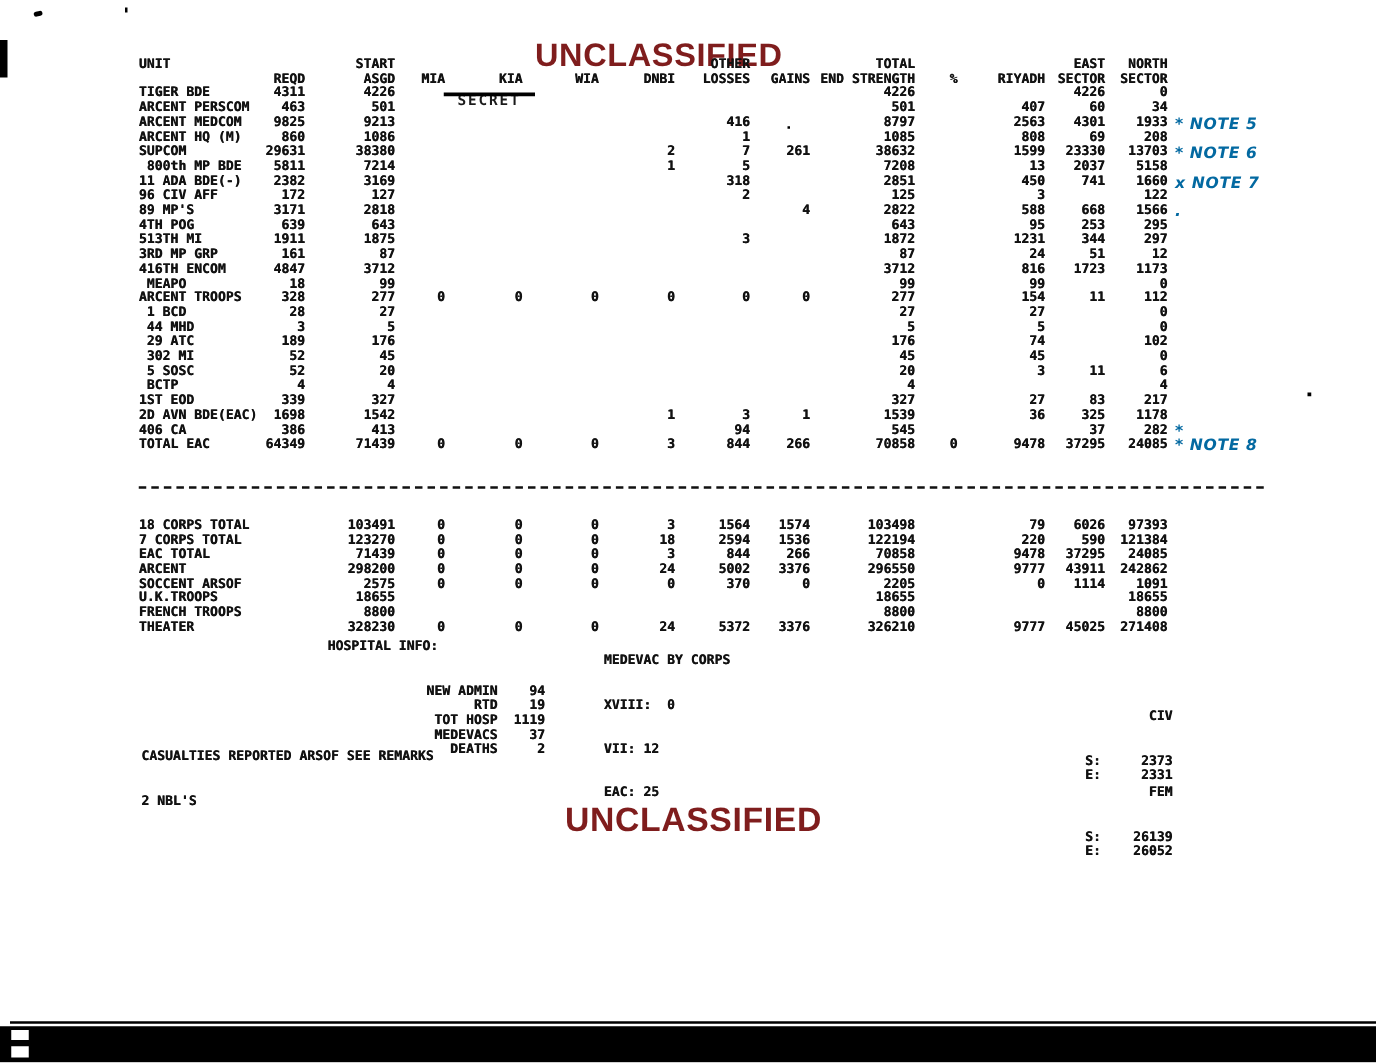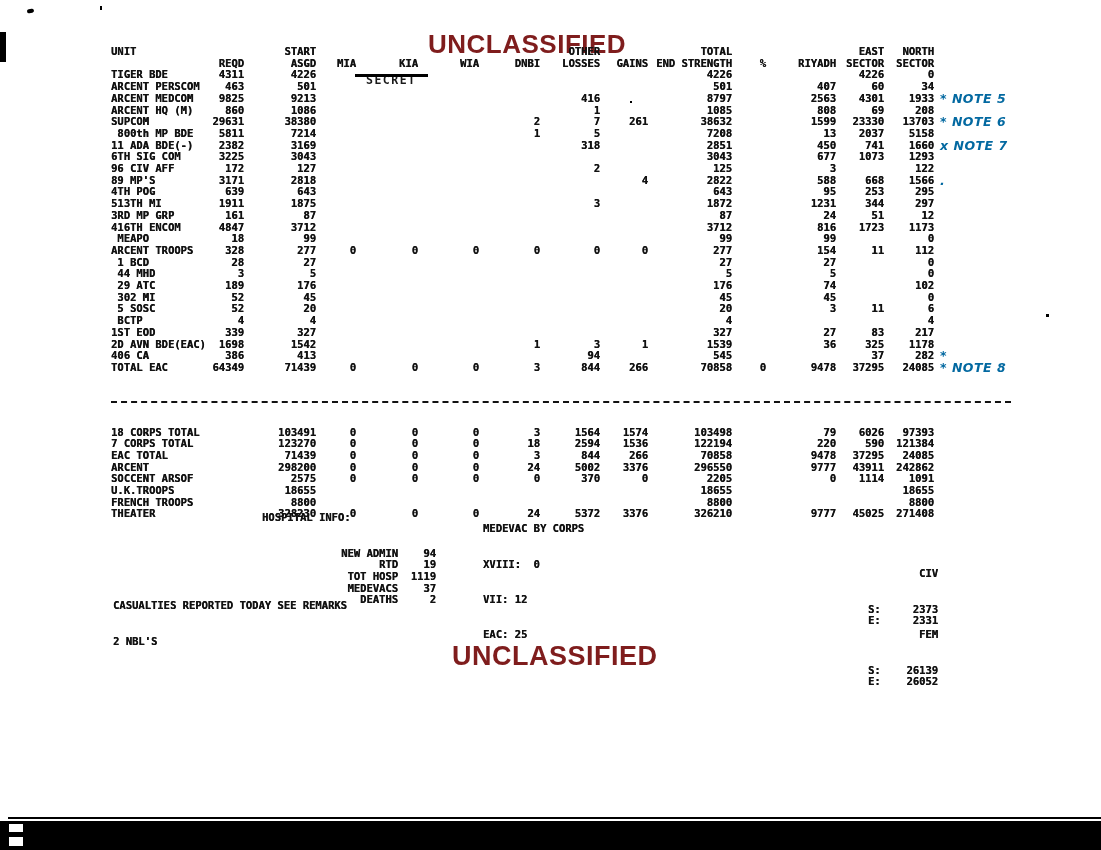--- a/index.html
+++ b/index.html
@@ -245,37 +245,20 @@
           <td>318</td>
           <td></td>
           <td>2851</td>
           <td></td>
           <td>450</td>
           <td>741</td>
           <td>1660</td>
           <td>x NOTE 7</td>
         </tr>
         <tr>
-          <td>6TH SIG COM</td>
-          <td>3225</td>
-          <td>3043</td>
-          <td></td>
-          <td></td>
-          <td></td>
-          <td></td>
-          <td></td>
-          <td></td>
-          <td>3043</td>
-          <td></td>
-          <td>677</td>
-          <td>1073</td>
-          <td>1293</td>
-          <td></td>
-        </tr>
-        <tr>
           <td>96 CIV AFF</td>
           <td>172</td>
           <td>127</td>
           <td></td>
           <td></td>
           <td></td>
           <td></td>
           <td>2</td>
           <td></td>
           <td>125</td>
@@ -737,21 +720,21 @@
   </div>
 
   <div class="abs blk civ mono">
     <div class="hdr">CIV</div>
     <table>
       <tbody><tr><td>S:</td><td>2373</td></tr><tr><td>E:</td><td>2331</td></tr></tbody>
     </table>
   </div>
 
   <div class="abs blk casualties mono">
-    <div>CASUALTIES REPORTED TODAY SEE REMARKS</div>
+    <div>CASUALTIES REPORTED ARSOF SEE REMARKS</div>
     <div>2 NBL'S</div>
   </div>
 
 
   <div class="abs blk fem mono">
     <div class="hdr">FEM</div>
     <table>
       <tbody><tr><td>S:</td><td>26139</td></tr><tr><td>E:</td><td>26052</td></tr></tbody>
     </table>
   </div>

